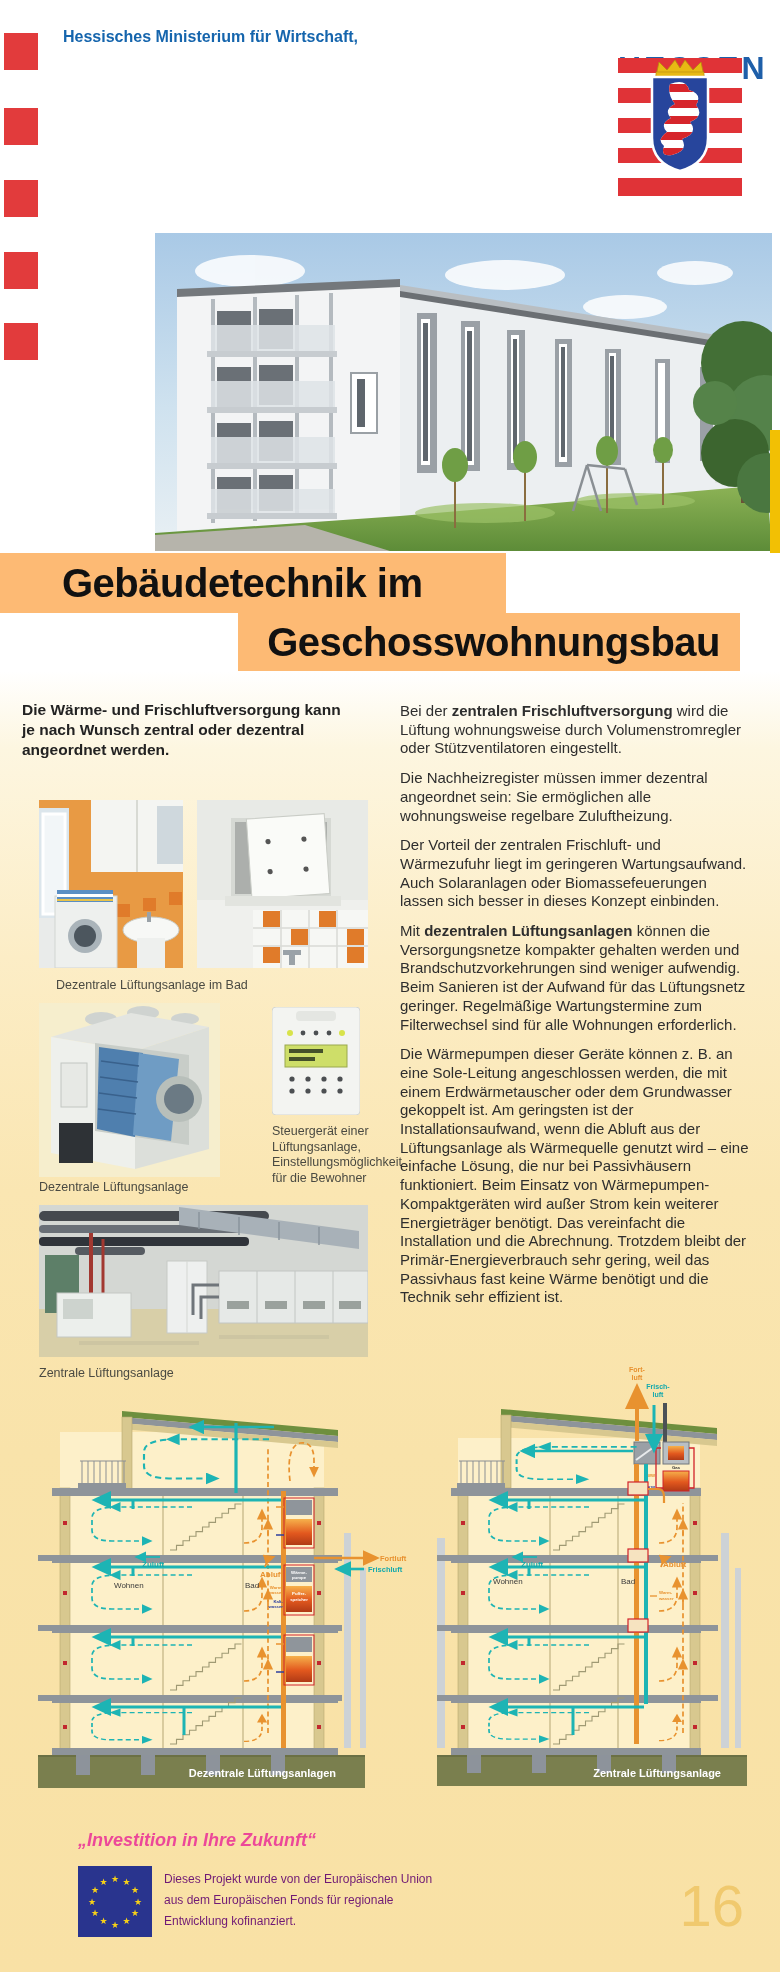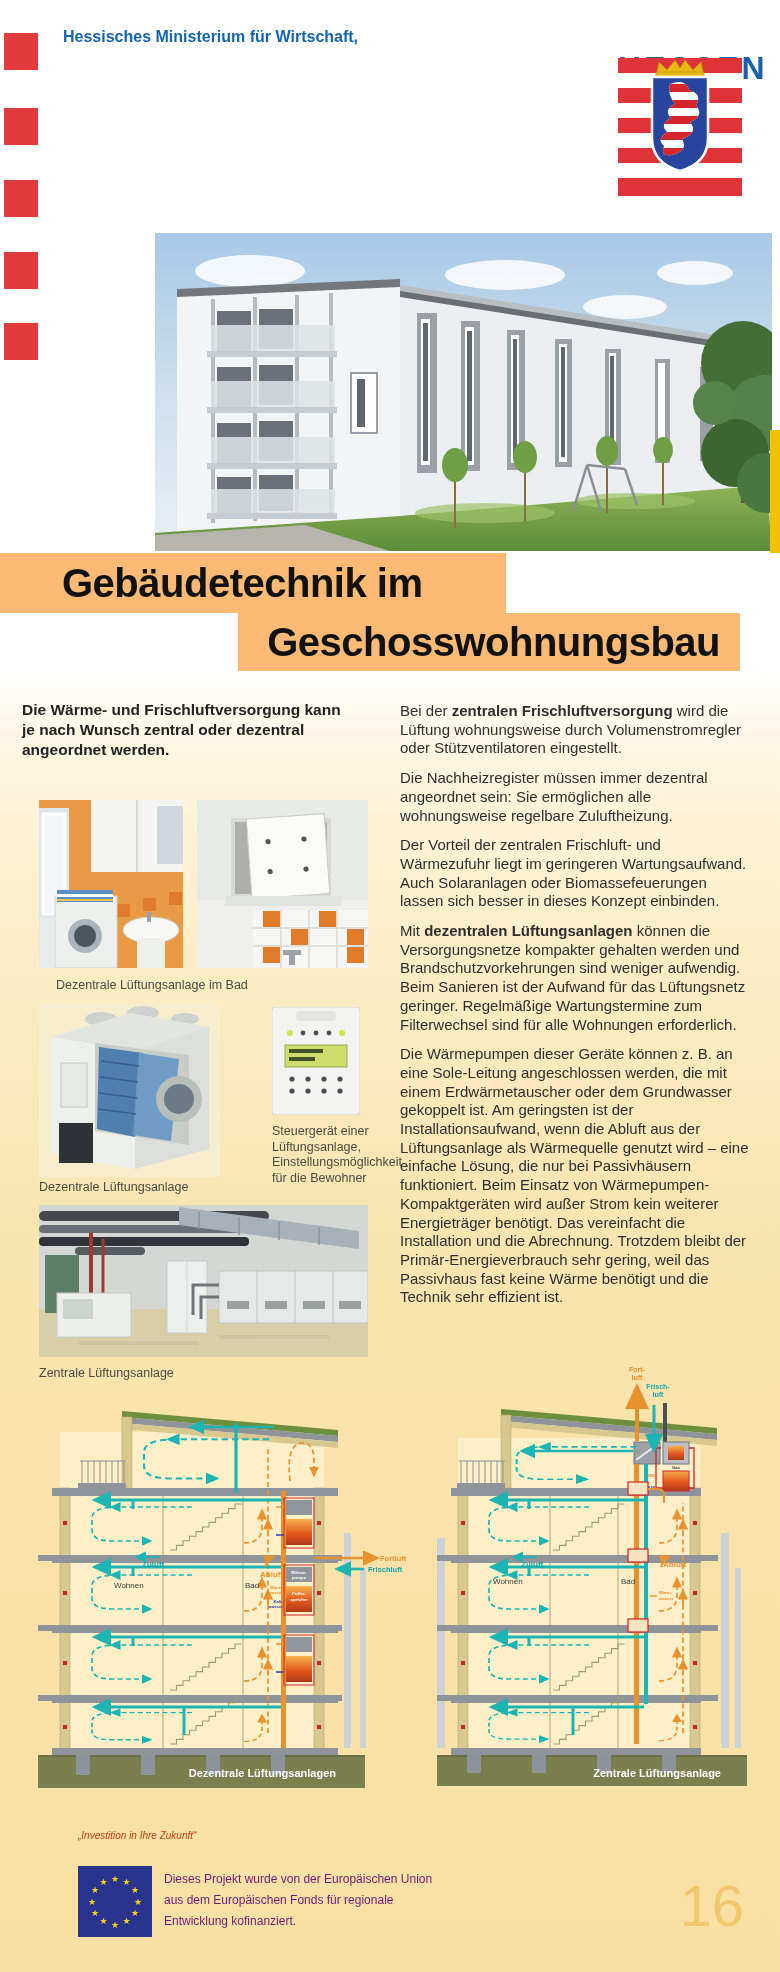--- a/index.html
+++ b/index.html
@@ -27,22 +27,22 @@
          font-weight:bold;color:#222;}
   .rcol{position:absolute;left:392px;top:702px;width:350px;font-size:15px;line-height:18.7px;color:#2e2e2e;margin-left:8px;}
   .rcol .para{margin:0 0 11px 0;}
   .rcol .rhead{font-weight:bold;font-size:15.5px;margin:16px 0 9px 0;color:#1d1d1d;}
   .b{font-weight:bold;}
   .caption{position:absolute;font-size:12.5px;color:#4a4a42;line-height:15.5px;}
   
   .photo{position:absolute;overflow:hidden;}
   .photo svg{display:block;}
   
-  .quote{position:absolute;left:78px;top:1830px;font-size:10px;font-weight:normal;
-         font-style:italic;color:#c2410c;}
+  .quote{position:absolute;left:78px;top:1830px;font-size:18px;font-weight:bold;
+         font-style:italic;color:#ec4899;}
   .eu-text{position:absolute;left:164px;top:1869px;width:278px;font-size:12px;
            line-height:21px;color:#701a75;}
   .page-num{position:absolute;right:36px;top:1876px;font-size:58px;color:#f0c96e;line-height:60px;}
   
   text{font-family:"Liberation Sans",sans-serif;}
   .dT{stroke:#1db4b4;stroke-width:1.7;fill:none;stroke-dasharray:5 3.2;}
   .dO{stroke:#e8922f;stroke-width:1.7;fill:none;stroke-dasharray:5 3.2;}
   .sT{stroke:#1db4b4;fill:none;}
   .sO{stroke:#e8922f;fill:none;}
   .lblT{fill:#14a9ad;font-weight:bold;font-size:8px;}

